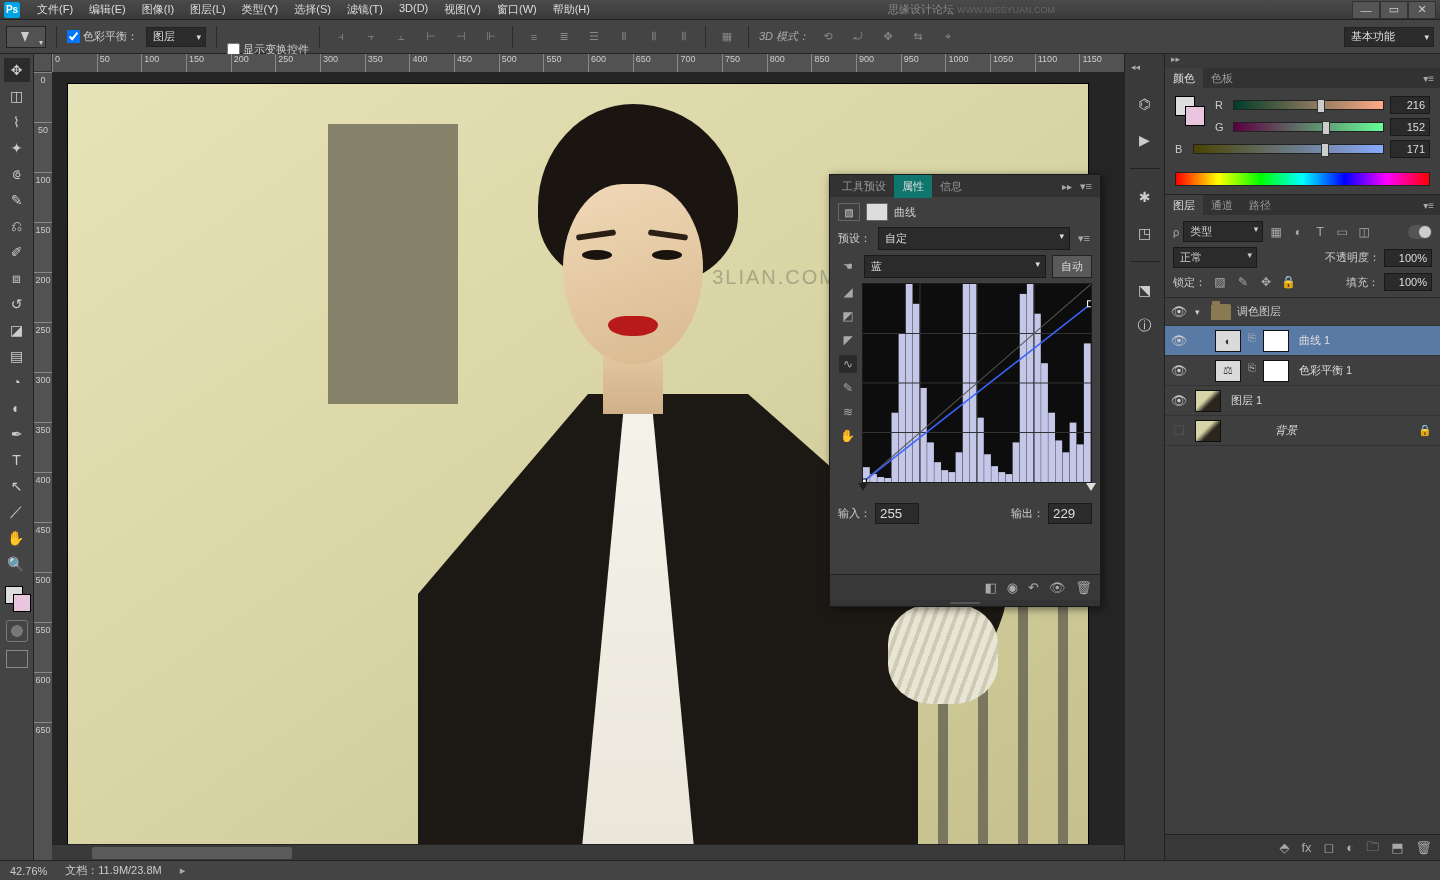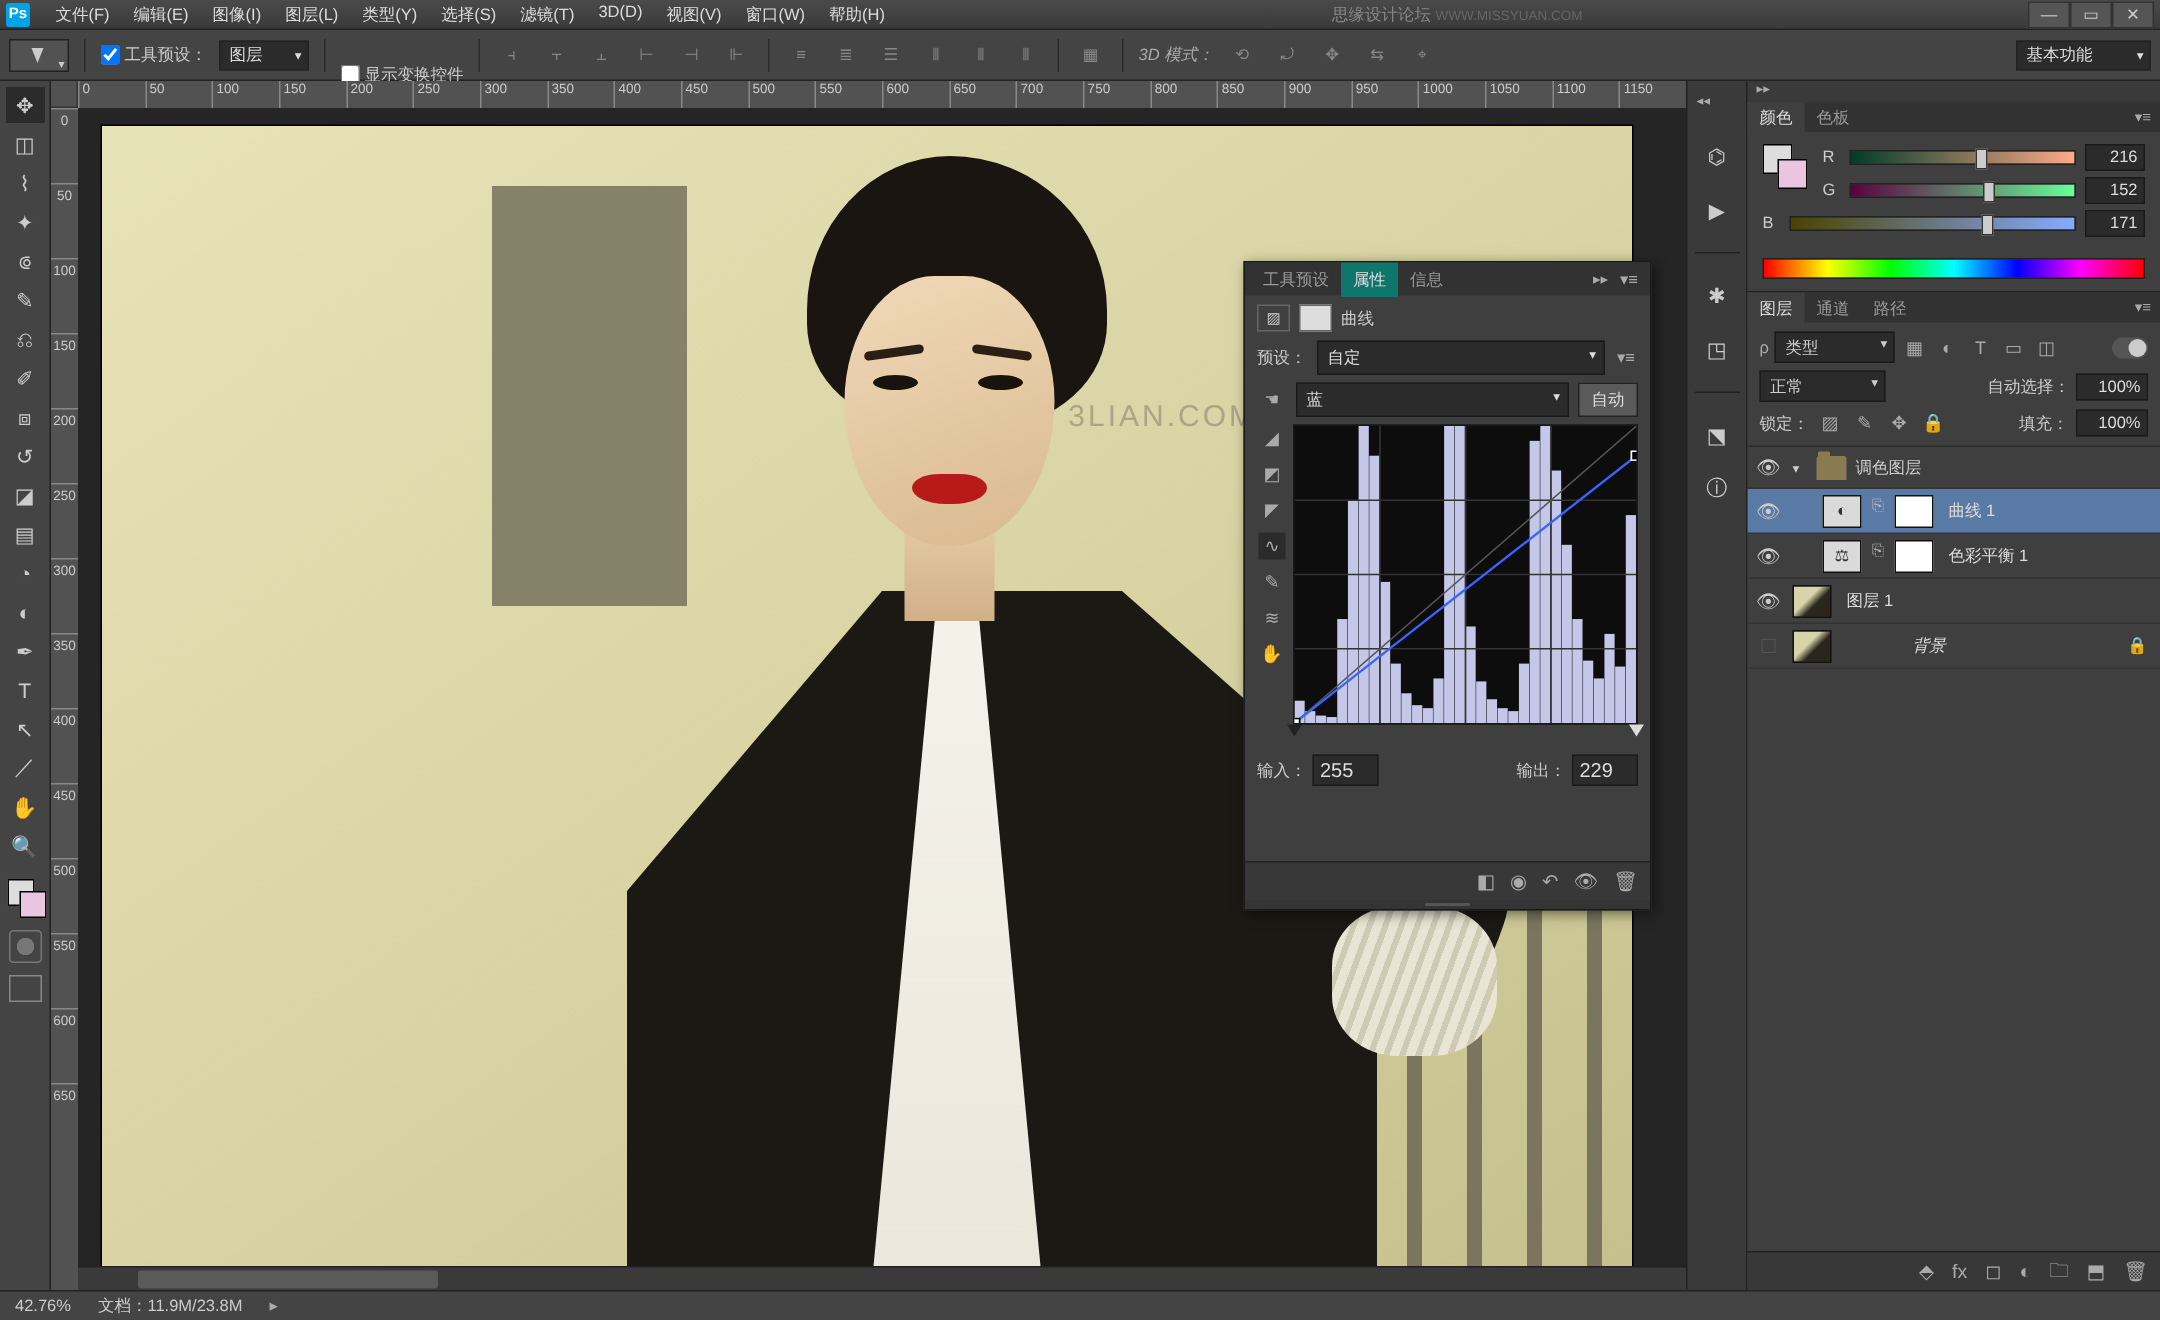--- a/index.html
+++ b/index.html
@@ -178,21 +178,21 @@
 
 <div class="options-bar">
   <div class="tool-presets">
       <svg width="14" height="14">
         <path d="M2 2 L10 2 L6 12 Z" fill="#ccc"></path>
       </svg>
     </div>
   <div class="sep"></div>
   <label style="display:flex;align-items:center;">
       <input type="checkbox" checked="" style="">
-      <span>工具预设：</span>
+      <span>色彩平衡：</span>
     </label>
   <div class="select">图层</div>
   <div class="sep"></div>
   <label style="display:flex;align-items:center;margin-top:25px;">
       <input type="checkbox" style="">
       <span>显示变换控件</span>
     </label>
   <div class="sep"></div>
   <div class="ico">⫞</div>
   <div class="ico">⫟</div>
@@ -495,21 +495,21 @@
           <div class="fico">◐</div>
           <div class="fico">T</div>
           <div class="fico">▭</div>
           <div class="fico">◫</div>
           <div style="margin-left:auto;width:24px;height:14px;background:#555;border-radius:7px;position:relative">
               <div style="position:absolute;right:1px;top:1px;width:12px;height:12px;background:#ccc;border-radius:50%"></div>
             </div>
         </div>
         <div class="r1">
           <div class="blend">正常</div>
-          <span class="op-label">自动选择：</span>
+          <span class="op-label">不透明度：</span>
           <div class="op-val">100%</div>
         </div>
         <div class="lock-row">
           <span class="lab">锁定：</span>
           <div class="fico">▨</div>
           <div class="fico">✎</div>
           <div class="fico">✥</div>
           <div class="fico">🔒</div>
           <span class="op-label">填充：</span>
           <div class="op-val">100%</div>

